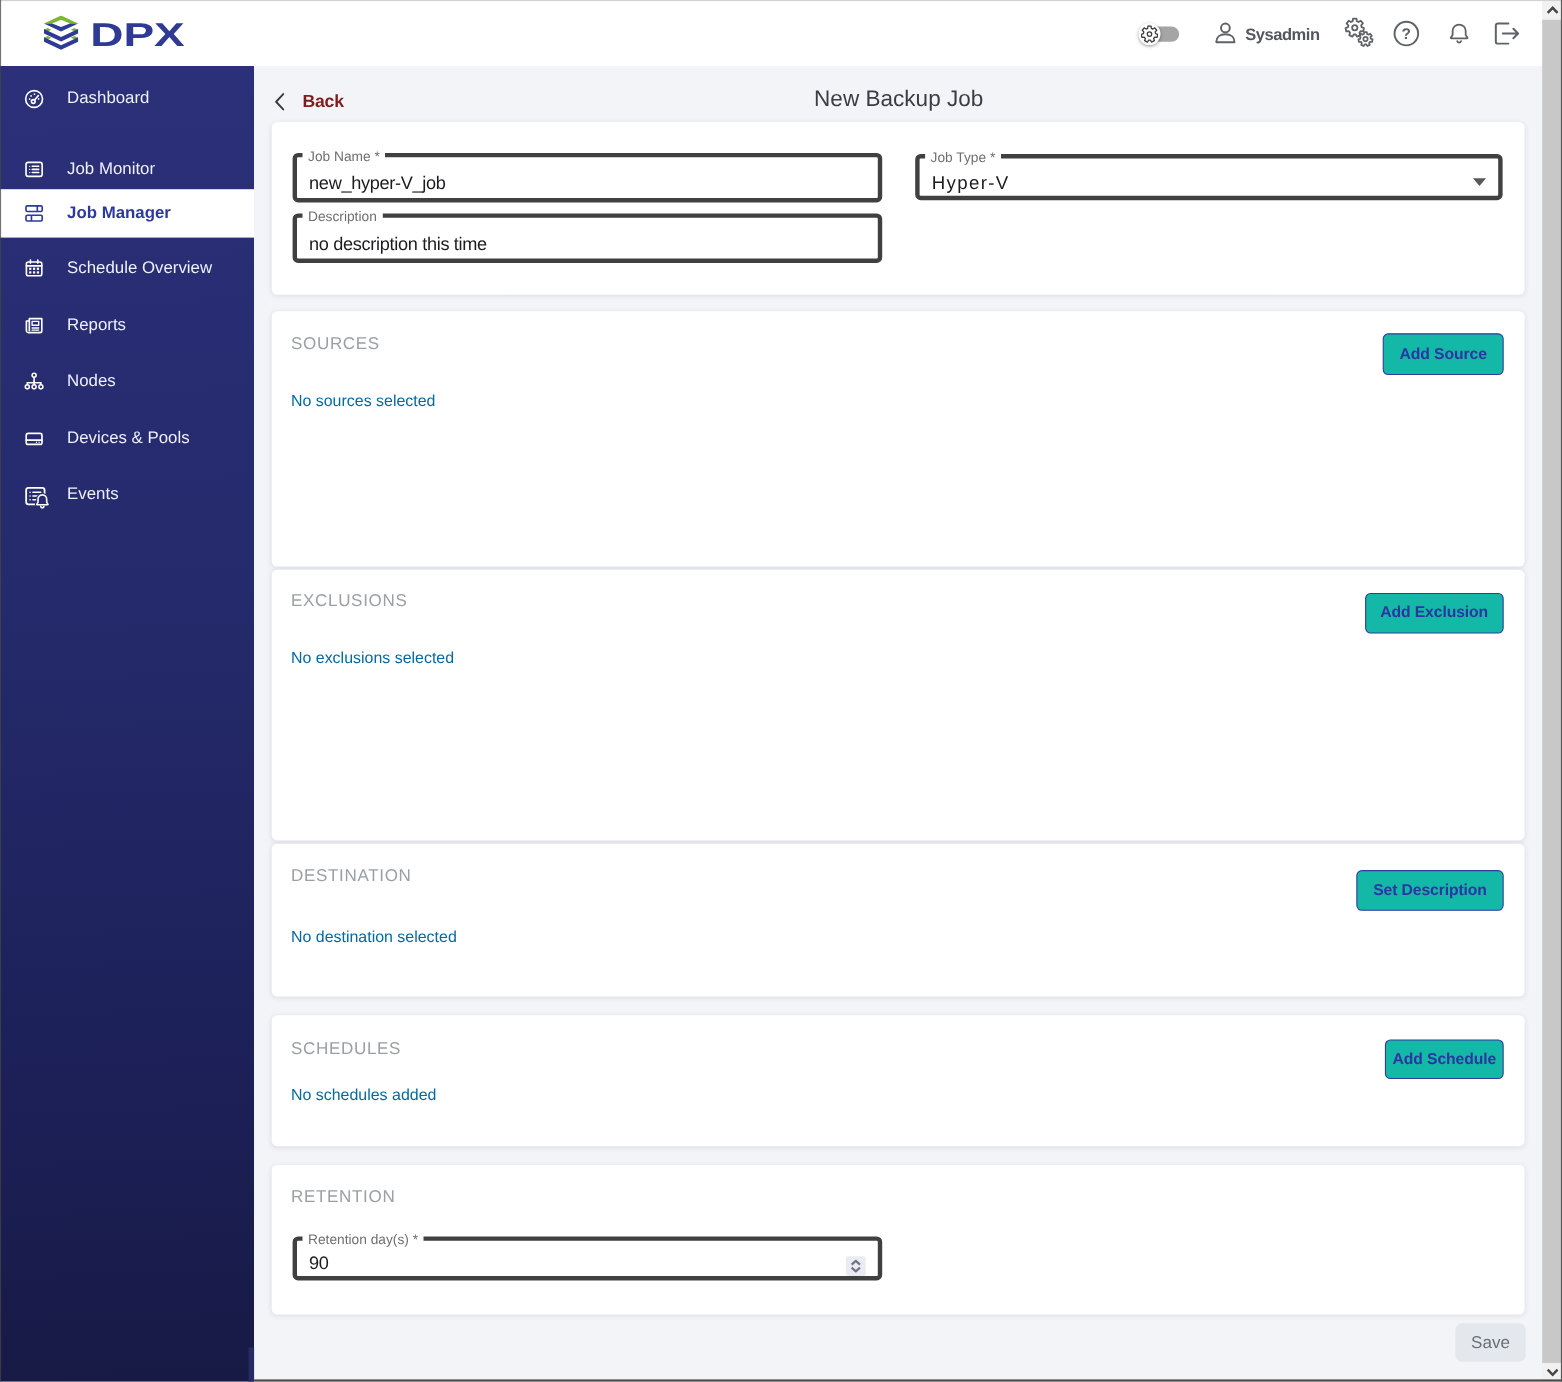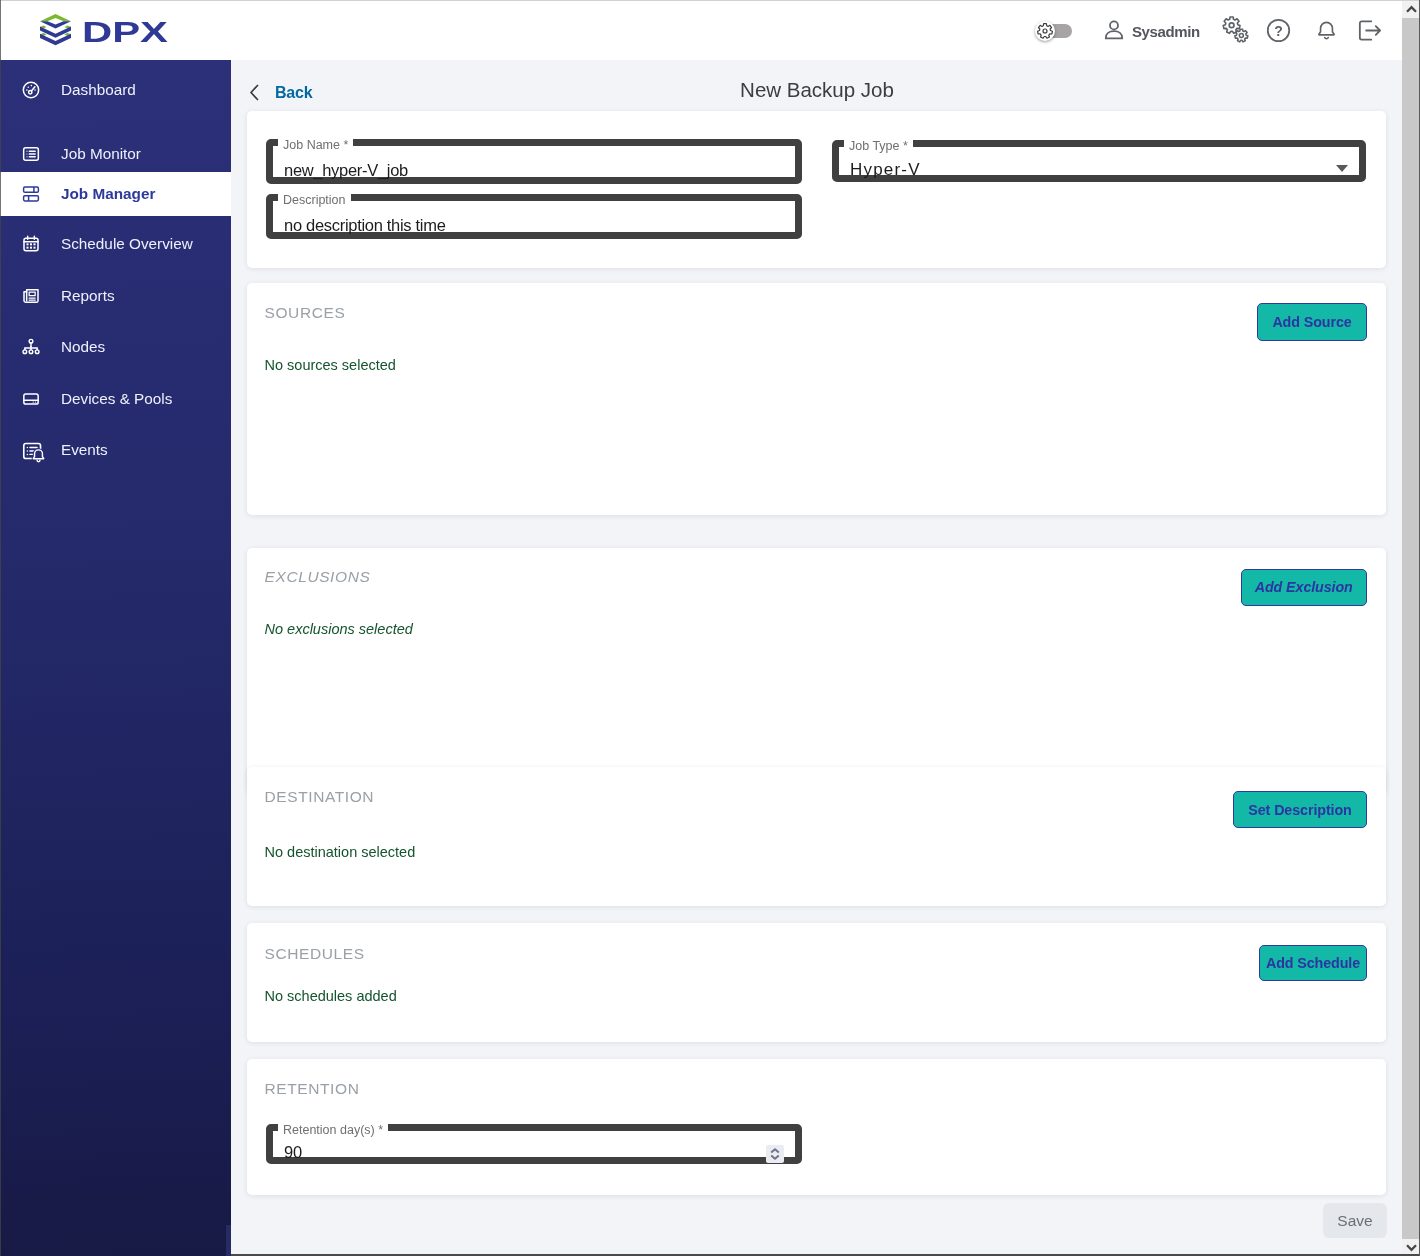--- a/index.html
+++ b/index.html
@@ -13,25 +13,25 @@
     background:linear-gradient(178deg,#2b3079 0%, #252a6c 40%, #1b1f55 80%, #171a44 100%); }
   .mi { position:absolute; left:0; width:231px; height:44px; color:#eef0fb; font-size:15.3px; }
   .mi svg { position:absolute; left:21px; top:12px; }
   .mi span { position:absolute; left:61px; top:50%; transform:translateY(-50%); white-space:nowrap; }
   .mi.active { background:#fff; color:#2c3a9c; font-weight:bold; }
   
   #main { position:absolute; left:231px; top:60px; width:1172px; height:1196px; background:#f3f4f8; }
   .card { position:absolute; left:247px; background:#fff; border-radius:5px;
           box-shadow:0 1px 5px rgba(30,35,70,.10); width:1139px; }
   .sect { position:absolute; left:17.5px; font-size:15.5px; letter-spacing:.6px; color:#9aa0a6; }
-  .empty { position:absolute; left:17.5px; font-size:14.5px; color:#14532d; }
+  .empty { position:absolute; left:17.5px; font-size:14.5px; color:#0369a1; }
   .obtn { position:absolute; background:#14b8a6; border:1.7px solid #2f3aa0; border-radius:5px;
           color:#2c35a2; font-weight:bold; font-size:14.3px; letter-spacing:-0.1px; display:flex; align-items:center; justify-content:center; }
   
-  .field { position:absolute; border:7px solid #404040; border-radius:5px; background:#fff; }
+  .field { position:absolute; border:4px solid #404040; border-radius:5px; background:#fff; }
   .field label { position:absolute; top:-8px; left:5px; background:#fff; padding:0 5px; font-size:12.5px; color:#6f6f6f; line-height:15px; white-space:nowrap; }
   .field .val { position:absolute; left:11px; letter-spacing:-0.3px; font-size:16.5px; color:#1b1c1f; white-space:nowrap; }
   .caret { position:absolute; width:0; height:0; border-left:6.5px solid transparent; border-right:6.5px solid transparent; border-top:7px solid #595959; }
   
   #sb { position:absolute; left:1402px; top:0; width:18px; height:1256px; background:#f1f1f1; }
   #sb .thumb { position:absolute; left:0; top:18px; width:18px; height:1221px; background:#c8c8c8; }
   #sb svg { position:absolute; left:4px; }
   #rightline { position:absolute; left:1418.6px; top:0; width:1.4px; height:1256px; background:#595959; }
   #topline { position:absolute; left:0; top:0; width:1420px; height:1px; background:#d2d2d2; }
   #bottomline { position:absolute; left:231px; top:1254px; width:1189px; height:2px; background:#4a4a4a; }
@@ -185,21 +185,21 @@
       <span>Devices &amp; Pools</span>
   </div>
 </div>
 
 <div id="main"></div>
 <div class="abs" style="left:225.5px; top:1225px; width:5.5px; height:31px; background:#272b63;"></div>
 
 <svg class="abs" style="left:248px; top:84px;" width="12" height="17" viewBox="0 0 12 17" fill="none" stroke="#3a3a3a" stroke-width="1.7" stroke-linecap="round" stroke-linejoin="round">
   <path d="M9.5 1.5 L3 8.5 L9.5 15.5"></path>
 </svg>
-<div class="abs" style="left:275px; top:84px; font-size:16px; letter-spacing:-0.2px; font-weight:bold; color:#0369a1;">Back</div>
+<div class="abs" style="left:275px; top:84px; font-size:16px; letter-spacing:-0.2px; font-weight:bold; color:#7f1d1d;">Back</div>
 <div class="abs" style="left:231px; top:78px; width:1172px; text-align:center; font-size:20.5px; color:#3b3d42;">New Backup Job</div>
 
 <div class="card" style="top:111px; height:157px;">
   <div class="field" style="left:19px; top:28px; width:536px; height:44.5px;">
     <label>Job Name *</label>
       <div class="val" style="top:14.5px;">new_hyper-V_job</div>
   </div>
   <div class="field" style="left:19px; top:83px; width:536px; height:45px;">
     <label>Description</label>
       <div class="val" style="top:15px;">no description this time</div>
@@ -210,21 +210,21 @@
     <div class="caret" style="right:11px; top:18px;"></div>
   </div>
 </div>
 
 <div class="card" style="top:283px; height:232px;">
   <div class="sect" style="top:21px;">SOURCES</div>
   <div class="empty" style="top:74px;">No sources selected</div>
   <div class="obtn" style="right:19px; top:20px; width:110px; height:38px;">Add Source</div>
 </div>
 
-<div class="card" style="top:548px; height:246px;font-style:italic;">
+<div class="card" style="top:518px; height:246px;">
   <div class="sect" style="top:20px;">EXCLUSIONS</div>
   <div class="empty" style="top:73px;">No exclusions selected</div>
   <div class="obtn" style="right:19.5px; top:20.5px; width:125.5px; height:37px;">Add Exclusion</div>
 </div>
 
 <div class="card" style="top:767px; height:139px;">
   <div class="sect" style="top:21px;">DESTINATION</div>
   <div class="empty" style="top:77px;">No destination selected</div>
   <div class="obtn" style="right:19px; top:24px; width:134px; height:37px;">Set Description</div>
 </div>

